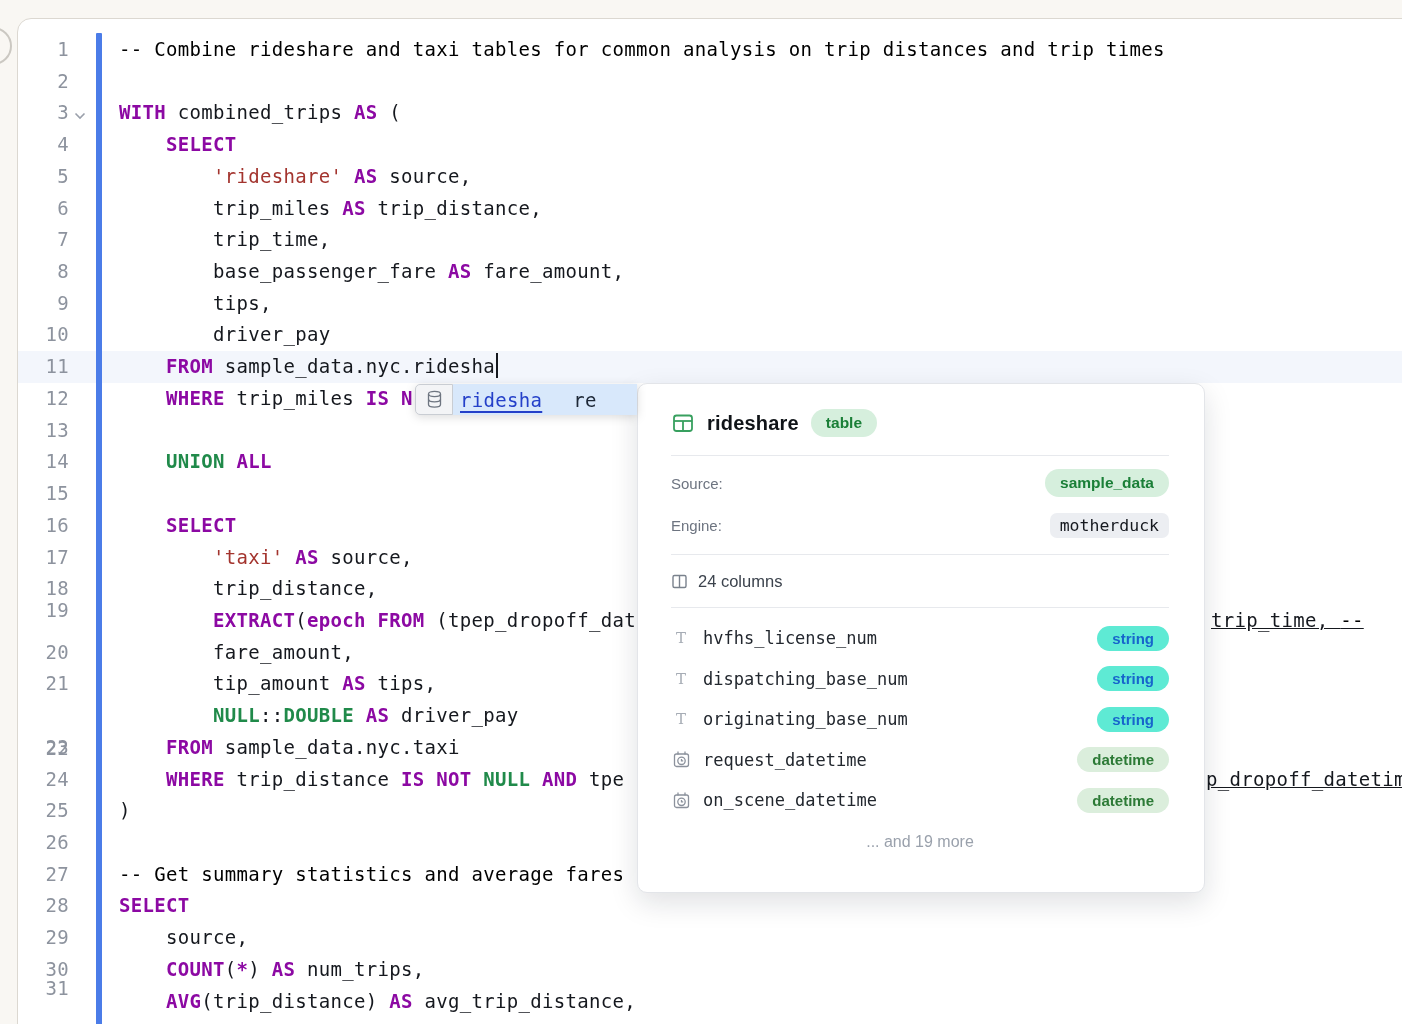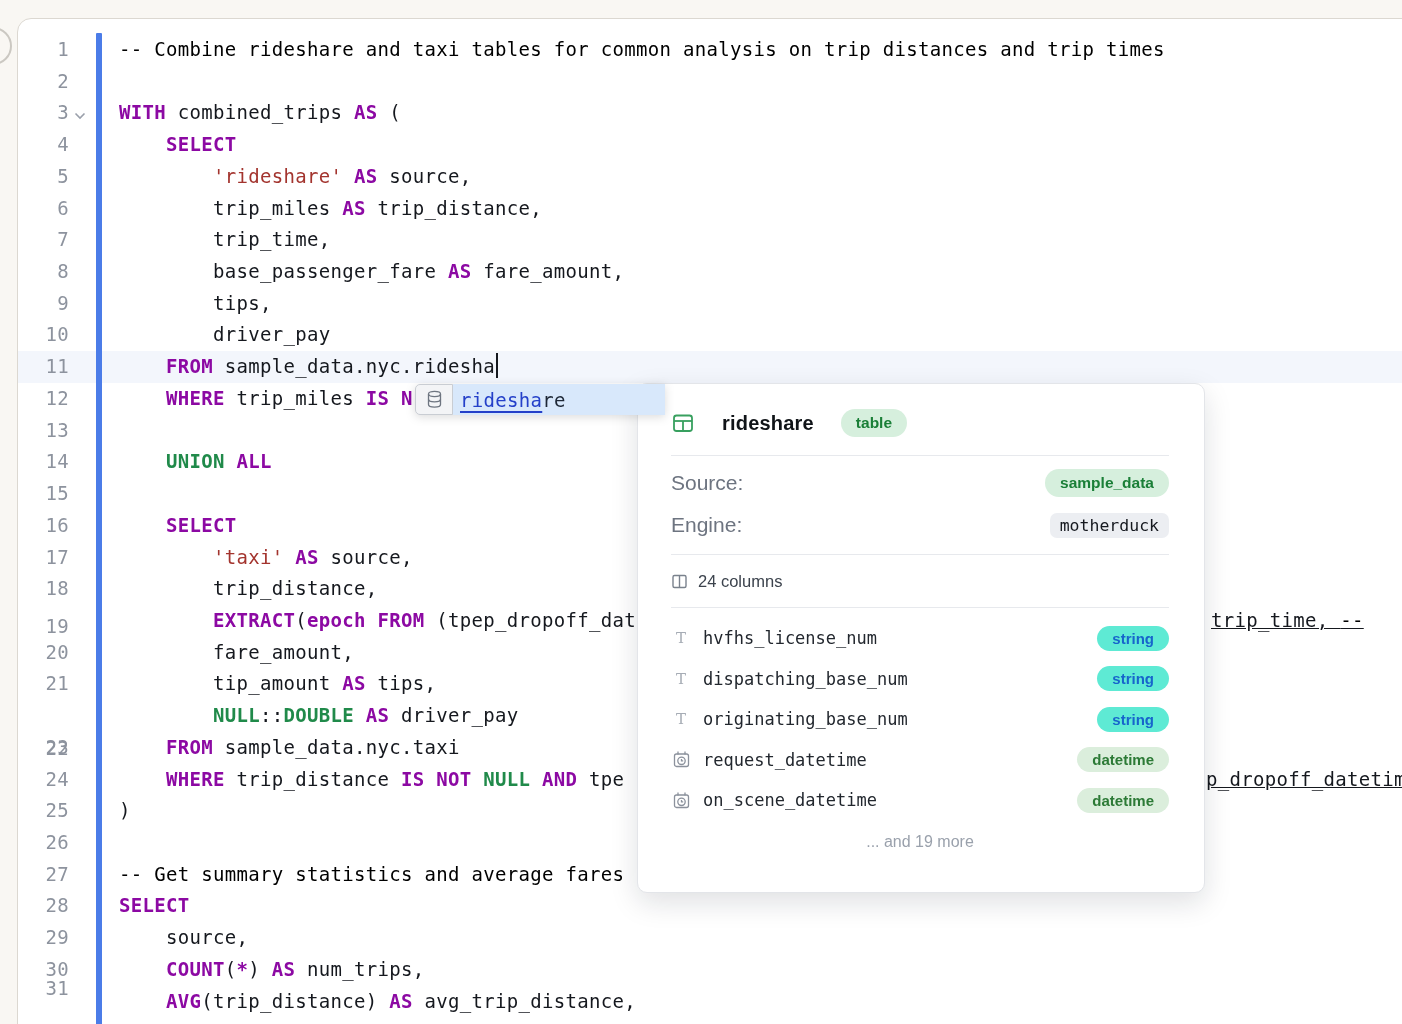--- a/index.html
+++ b/index.html
@@ -48,37 +48,37 @@
   
   .suggest {
     position:absolute; left:415px; top:384px; height:31px; display:flex; z-index:20;
     filter:drop-shadow(0 2px 5px rgba(0,0,0,0.14));
   }
   .suggest-icon {
     width:38px; height:31px; background:#f3f4f6; border:1px solid #c9cdd3;
     border-radius:5px 0 0 5px; display:flex; align-items:center; justify-content:center;
   }
   .suggest-item {
-    width:212px; height:31px; background:#d8e8fb; display:flex; align-items:center;
-    padding-left:7px; font-family:"DejaVu Sans Mono", monospace; font-size:19px; letter-spacing:0.31px;
+    width:184px; height:31px; background:#d8e8fb; display:flex; align-items:center;
+    padding-left:7px; font-family:"DejaVu Sans Mono", monospace; font-size:19px; letter-spacing:0.31px;gap:31px;
   }
   .suggest-match { color:#2440c9; text-decoration:underline; text-decoration-thickness:2px; text-underline-offset:4px; }
   .suggest-rest  { color:#1d2736; }
   
   .card {
     position:absolute; left:637px; top:383px; width:568px; height:510px; z-index:15;
     background:#fff; border:1px solid #e3e5e9; border-radius:10px;
     box-shadow:0 10px 28px rgba(16,24,40,0.13); padding:0 35px 0 33px;
   }
-  .card-header { display:flex; align-items:center; gap:27px; margin-top:22px; height:34px; }
+  .card-header { display:flex; align-items:center; gap:12px; margin-top:22px; height:34px; }
   .card-title { font-size:20px; font-weight:bold; color:#101418; letter-spacing:0.2px; }
   .divider { border:none; border-top:1px solid #e7e9ed; margin:15px 0 0 0; }
   .info-rows { padding-top:6px; }
   .info-row { height:42px; display:flex; align-items:center; justify-content:space-between; }
-  .info-label { font-size:21px; color:#6d7480; }
+  .info-label { font-size:15px; color:#6d7480; }
   .pill-green {
     background:#d6efdd; color:#1a7f37; font-weight:bold; font-size:15.5px;
     padding:5px 15px; border-radius:999px;
   }
   .pill-gray {
     background:#eceef2; color:#15181e; font-family:"DejaVu Sans Mono", monospace;
     font-size:16.5px; padding:3px 10px; border-radius:7px;
   }
   .cols-count { height:52px; display:flex; align-items:center; gap:10px; font-size:16.5px; color:#3c434d; }
   .col-rows { padding-top:10px; }
@@ -113,21 +113,21 @@
       <div class="line-num" style="top: 268.76px;">9</div>
       <div class="line-num" style="top: 300.48px;">10</div>
       <div class="line-num" style="top: 332.2px;">11</div>
       <div class="line-num" style="top: 363.92px;">12</div>
       <div class="line-num" style="top: 395.64px;">13</div>
       <div class="line-num" style="top: 427.36px;">14</div>
       <div class="line-num" style="top: 459.08px;">15</div>
       <div class="line-num" style="top: 490.8px;">16</div>
       <div class="line-num" style="top: 522.52px;">17</div>
       <div class="line-num" style="top: 554.24px;">18</div>
-      <div class="line-num" style="top: 592px;">19</div>
+      <div class="line-num" style="top: 576px;">19</div>
       <div class="line-num" style="top: 617.68px;">20</div>
       <div class="line-num" style="top: 649.4px;">21</div>
       <div class="line-num" style="top: 714px;">22</div>
       <div class="line-num" style="top: 712.84px;">23</div>
       <div class="line-num" style="top: 744.56px;">24</div>
       <div class="line-num" style="top: 776.28px;">25</div>
       <div class="line-num" style="top: 808px;">26</div>
       <div class="line-num" style="top: 839.72px;">27</div>
       <div class="line-num" style="top: 871.44px;">28</div>
       <div class="line-num" style="top: 903.16px;">29</div>

